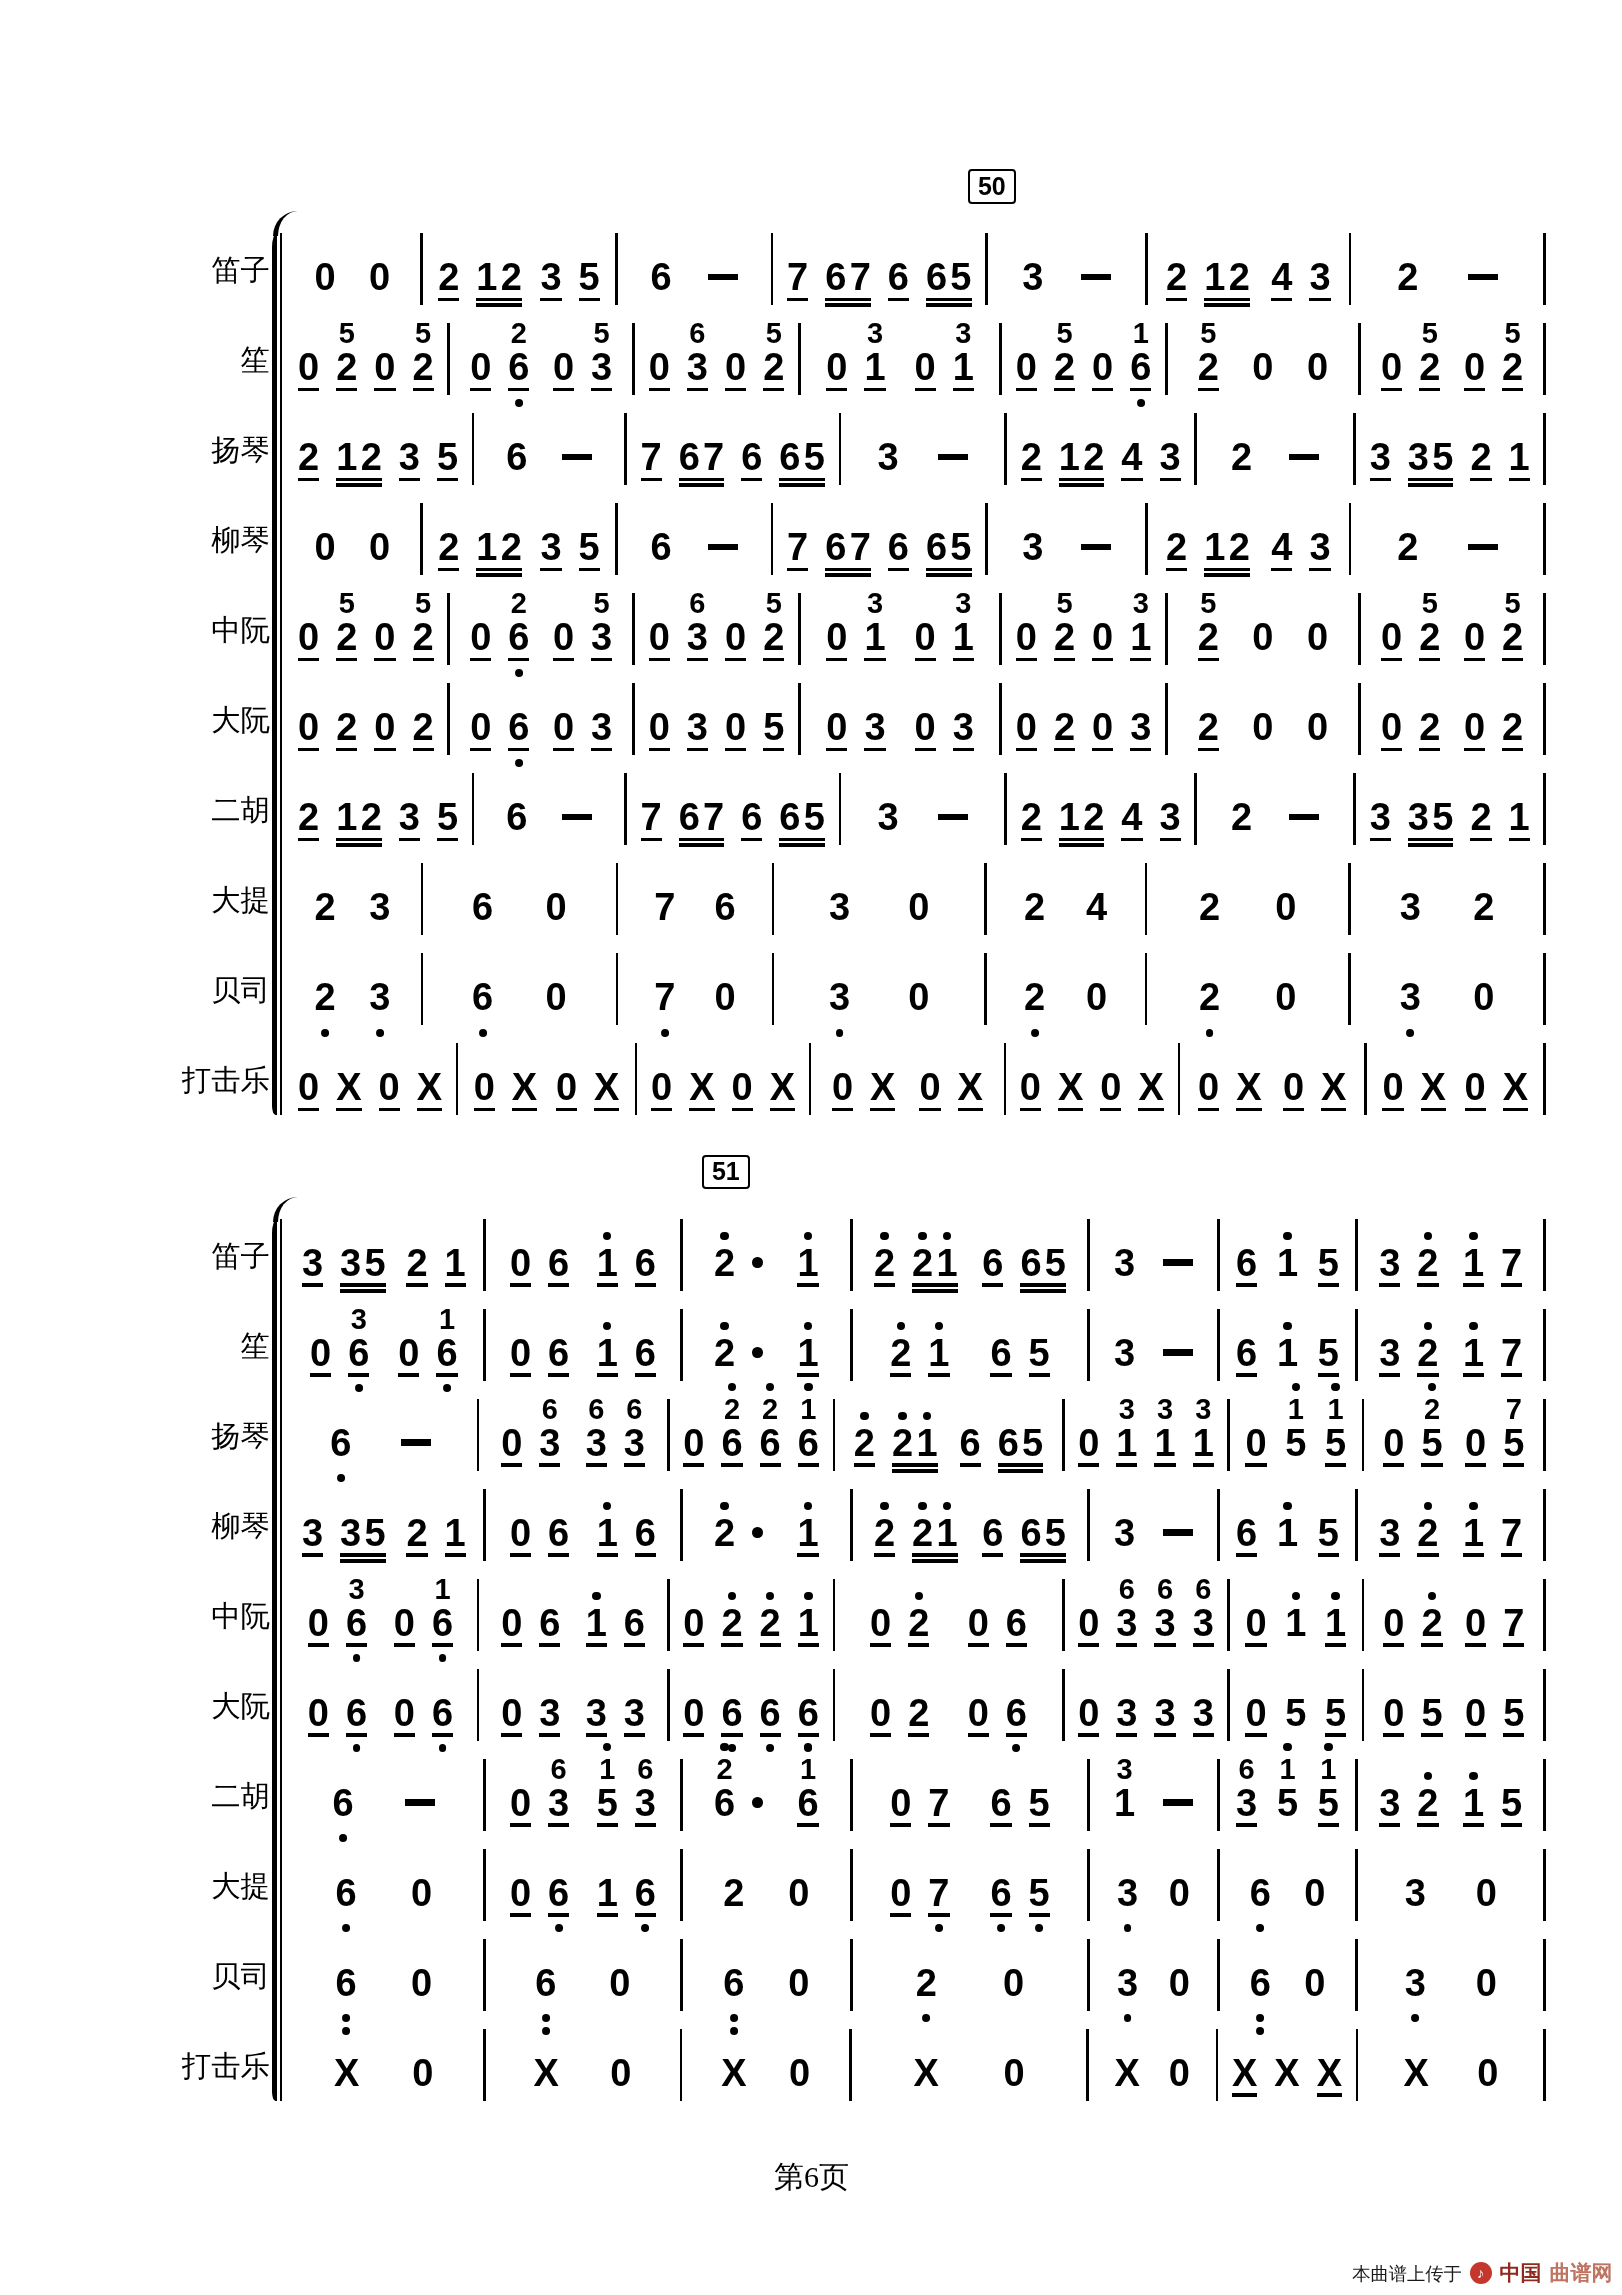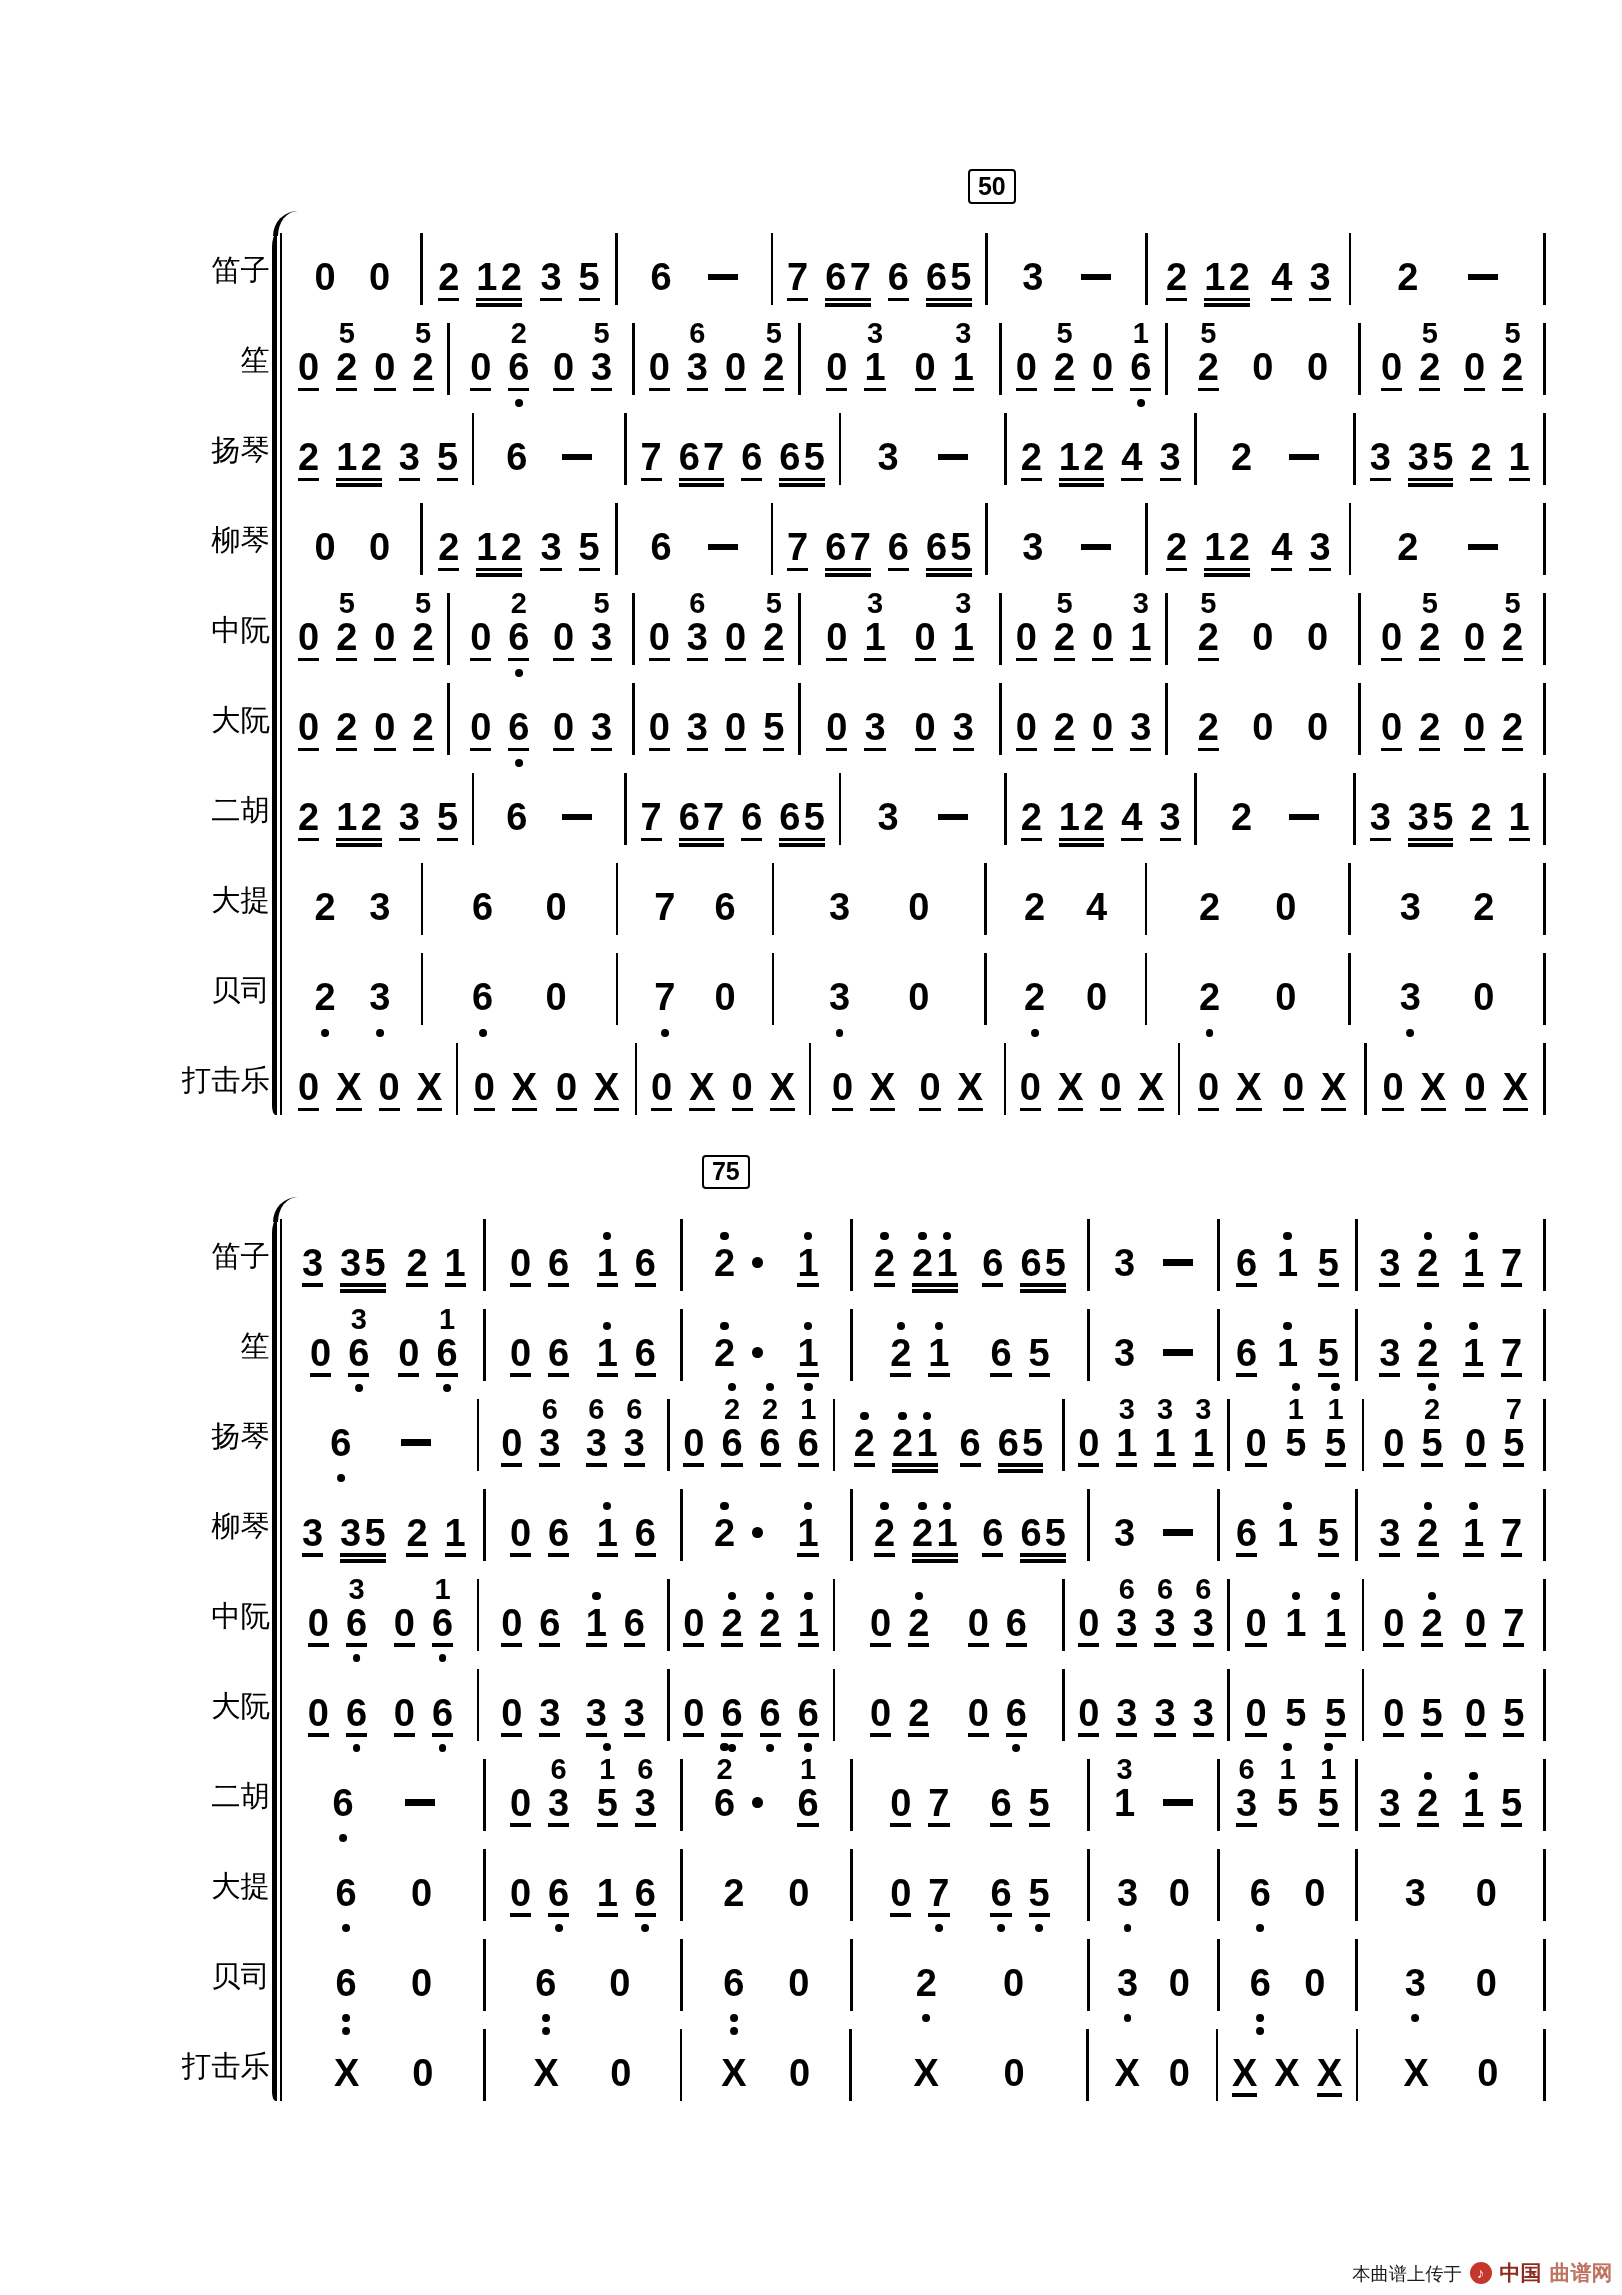--- a/index.html
+++ b/index.html
@@ -3191,21 +3191,21 @@
             <div class="bar end"></div>
           </div>
         </div>
         <div class="brace" style="height: 882px;">
           <div class="thick"></div>
           <div class="thin"></div>
           <div class="hookt"></div>
         </div>
       </div>
       <div class="system sys2">
-        <div class="marker">75</div>
+        <div class="marker">51</div>
         <div class="row">
           <div class="label">笛子</div>
           <div class="content">
             <div class="m" style="flex-grow: 4.2;">
               <span class="grp u1">
                 <span class="tok">
                   <span class="prt">
                     <span class="dgc">
                       <span class="ad"></span>
                       <span class="g">3</span>
@@ -6437,20 +6437,21 @@
             <div class="bar end"></div>
           </div>
         </div>
         <div class="brace" style="height: 882px;">
           <div class="thick"></div>
           <div class="thin"></div>
           <div class="hookt"></div>
         </div>
       </div>
     </div>
+  <div class="footer">第6页</div>
   <div class="wm">
     <span class="pre">本曲谱上传于</span>
     <span class="logo">♪</span>
     <span class="cn">中国</span>
     <span class="site">曲谱网</span>
   </div>
 </div>
 
 
 </body></html>

